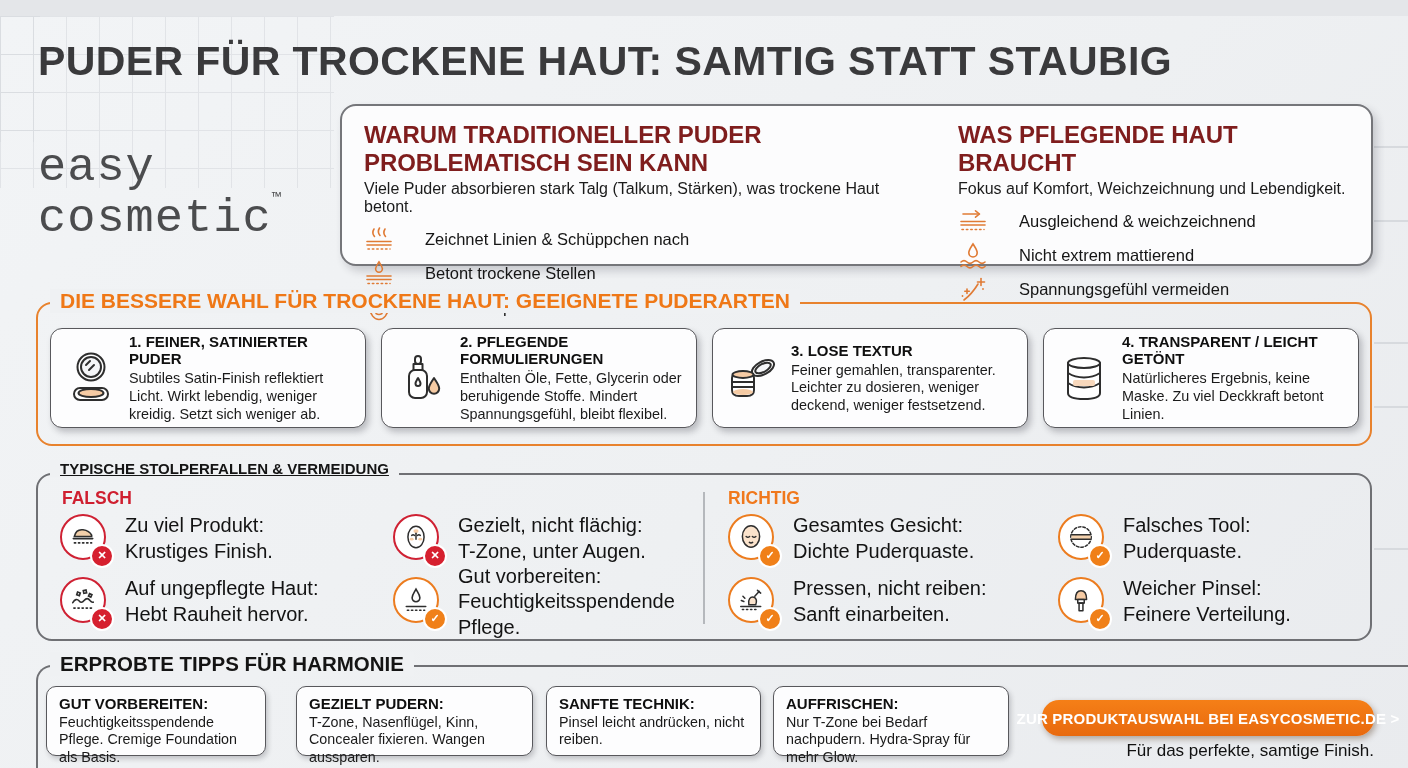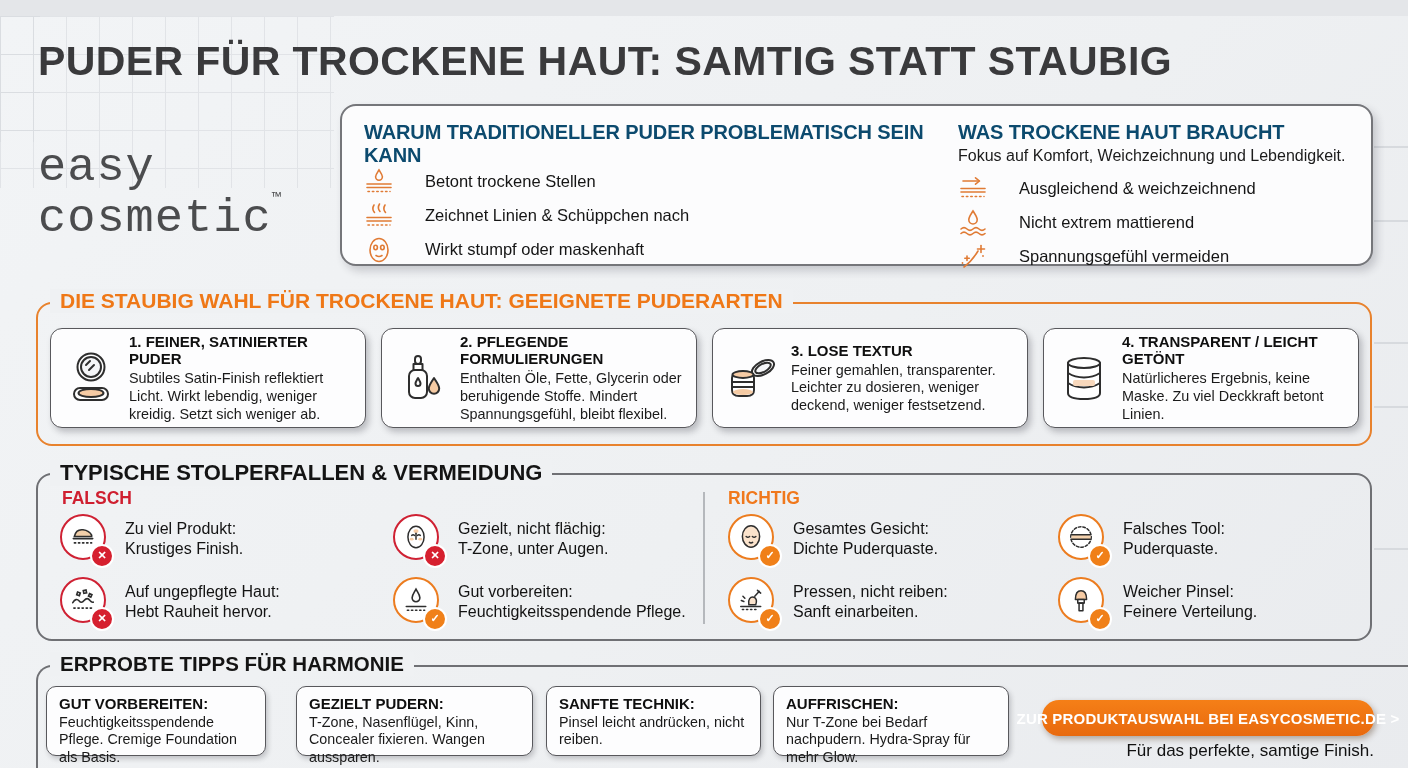--- a/index.html
+++ b/index.html
@@ -19,31 +19,31 @@
   .logo{position:absolute;left:38px;top:128px;font-size:47px;font-weight:300;color:#4b4c4e;
     line-height:1.02;letter-spacing:1px;font-family:Liberation Mono, monospace;}
   .logo sup{font-size:15px;font-weight:400;vertical-align:28px;letter-spacing:0;}
 
   
   .problem-box{position:absolute;left:340px;top:88px;width:1033px;height:162px;background:#fcfcfd;
     border:2px solid #75767a;border-radius:16px;box-shadow:4px 5px 9px rgba(40,40,55,.2);
     box-sizing:border-box;display:flex;padding:15px 22px 12px 22px;gap:26px;}
   .pcol{flex:1;}
   .pcol.left{flex:0 0 568px;}
-  .pcol h2{margin:0;font-size:20px;font-weight:800;color:#0c4a6e;letter-spacing:-.1px;}
+  .pcol h2{margin:0;font-size:24px;font-weight:800;color:#7f1d1d;letter-spacing:-.1px;}
   .pcol .sub{margin:3px 0 9px 0;font-size:16px;color:#1b1b1b;}
   .prow{display:flex;align-items:center;gap:31px;margin-bottom:5px;height:29px;}
   .prow .lbl{font-size:16.5px;color:#151515;}
   .oicon{width:30px;height:28px;flex:0 0 30px;}
 
   
   .sec-head{position:absolute;z-index:3;background:#eff1f3;padding:0 10px;white-space:nowrap;
     font-weight:800;}
   .types-head{left:50px;top:273px;font-size:21px;color:#ef7817;}
-  .pit-head{left:50px;top:444px;font-size:22px;color:#141414;}
+  .pit-head{left:50px;top:444px;font-size:15px;color:#141414;text-decoration:underline;}
   .tips-head{left:50px;top:636px;font-size:20.5px;color:#141414;}
 
   .types-frame{position:absolute;left:36px;top:286px;width:1336px;height:144px;border:2px solid #e8822d;
     border-radius:16px;box-sizing:border-box;}
   .pit-frame{position:absolute;left:36px;top:457px;width:1336px;height:168px;border:2px solid #6f7074;
     border-radius:16px;box-sizing:border-box;}
   .tips-frame{position:absolute;left:36px;top:649px;width:1372px;height:119px;border-top:2px solid #6f7074;
     border-left:2px solid #6f7074;border-top-left-radius:16px;box-sizing:border-box;}
 
   
@@ -67,21 +67,21 @@
   .badge-wrap{position:relative;width:51px;height:51px;flex:0 0 51px;}
   .ring{width:46px;height:46px;border-radius:50%;background:#fff;box-sizing:border-box;
     display:flex;align-items:center;justify-content:center;}
   .ring.red{border:2.5px solid #cf2133;}
   .ring.org{border:2.5px solid #ec7c1f;}
   .badge{position:absolute;right:-3px;bottom:-3px;width:20px;height:20px;border-radius:50%;
     border:2px solid #fff;box-sizing:content-box;display:flex;align-items:center;justify-content:center;
     color:#fff;font-size:11px;font-weight:900;line-height:1;}
   .badge.x{background:#d6202f;}
   .badge.check{background:#f08019;}
-  .pit-txt{font-size:16px;line-height:1.28;color:#131313;}
+  .pit-txt{font-size:20px;line-height:1.28;color:#131313;}
 
   
   .tip-card{position:absolute;top:670px;height:70px;background:#fdfdfe;border:1.5px solid #58585c;
     border-radius:10px;box-sizing:border-box;box-shadow:2px 3px 5px rgba(35,35,45,.22);
     padding:8px 12px;}
   .tip-card .ttl{font-size:15px;font-weight:800;color:#0f0f0f;margin-bottom:2px;}
   .tip-card .txt{font-size:14.3px;line-height:1.22;color:#1a1a1a;}
   .cta{position:absolute;left:1042px;top:684px;width:332px;height:36px;border:none;cursor:pointer;
     border-radius:17px;background:linear-gradient(180deg,#f57f17,#e8690e);color:#fff;font-family:"Liberation Sans",sans-serif;
     font-size:15px;font-weight:800;letter-spacing:.2px;display:flex;align-items:center;justify-content:center;
@@ -105,52 +105,53 @@
 
   <div class="page-title">PUDER FÜR TROCKENE HAUT: SAMTIG STATT STAUBIG</div>
   <div class="logo">
     <div>easy</div>
     <div><span>cosmetic</span><sup>™</sup></div>
   </div>
 
   <section class="problem-box">
     <div class="pcol left">
       <h2>WARUM TRADITIONELLER PUDER PROBLEMATISCH SEIN KANN</h2>
-      <div class="prow">
-        <svg class="oicon" viewBox="0 0 30 28" fill="none" stroke="#e07b35" stroke-width="1.6" stroke-linecap="round">
-          <path d="M15 2 C13.2 4.8 11.6 6.8 11.6 8.8 a3.4 3.4 0 0 0 6.8 0 C18.4 6.8 16.8 4.8 15 2 Z"></path>
-          <path d="M3 16 H27"></path>
-            <path d="M3 19.5 H27"></path>
-            <path d="M4 23.5 H26" stroke-dasharray="1.4 3"></path>
-        </svg>
-        <span class="lbl">Betont trockene Stellen</span>
-      </div>
+      <div class="sub">Viele Puder absorbieren stark Talg (Talkum, Stärken), was trockene Haut betont.</div>
       <div class="prow">
         <svg class="oicon" viewBox="0 0 30 28" fill="none" stroke="#e07b35" stroke-width="1.6" stroke-linecap="round">
           <path d="M10 3 q-2.5 4 .5 7.5"></path>
             <path d="M15.5 2 q-2.5 4 .5 7.5"></path>
             <path d="M21 3 q-2.5 4 .5 7.5"></path>
           <path d="M3 15.5 H27"></path>
             <path d="M3 19 H27"></path>
             <path d="M4 23 H26" stroke-dasharray="1.4 3"></path>
         </svg>
         <span class="lbl">Zeichnet Linien &amp; Schüppchen nach</span>
       </div>
       <div class="prow">
         <svg class="oicon" viewBox="0 0 30 28" fill="none" stroke="#e07b35" stroke-width="1.6" stroke-linecap="round">
+          <path d="M15 2 C13.2 4.8 11.6 6.8 11.6 8.8 a3.4 3.4 0 0 0 6.8 0 C18.4 6.8 16.8 4.8 15 2 Z"></path>
+          <path d="M3 16 H27"></path>
+            <path d="M3 19.5 H27"></path>
+            <path d="M4 23.5 H26" stroke-dasharray="1.4 3"></path>
+        </svg>
+        <span class="lbl">Betont trockene Stellen</span>
+      </div>
+      <div class="prow">
+        <svg class="oicon" viewBox="0 0 30 28" fill="none" stroke="#e07b35" stroke-width="1.6" stroke-linecap="round">
           <ellipse cx="15" cy="14" rx="9" ry="11.5"></ellipse>
           <ellipse cx="11.6" cy="11.5" rx="1.8" ry="2.2"></ellipse>
             <ellipse cx="18.4" cy="11.5" rx="1.8" ry="2.2"></ellipse>
           <path d="M12 19.5 q3 2 6 0"></path>
         </svg>
         <span class="lbl">Wirkt stumpf oder maskenhaft</span>
       </div>
     </div>
     <div class="pcol">
-      <h2>WAS TROCKENE HAUT BRAUCHT</h2>
+      <h2>WAS PFLEGENDE HAUT BRAUCHT</h2>
       <div class="sub">Fokus auf Komfort, Weichzeichnung und Lebendigkeit.</div>
       <div class="prow">
         <svg class="oicon" viewBox="0 0 30 28" fill="none" stroke="#e07b35" stroke-width="1.6" stroke-linecap="round" stroke-linejoin="round">
           <path d="M5 6 H21"></path>
             <path d="M17.5 2.8 L21.5 6 L17.5 9.2"></path>
           <path d="M3 13.5 H27"></path>
             <path d="M3 17 H27"></path>
             <path d="M4 21.5 H26" stroke-dasharray="1.4 3"></path>
         </svg>
         <span class="lbl">Ausgleichend &amp; weichzeichnend</span>
@@ -171,21 +172,21 @@
           <path d="M9 13 v4.5"></path>
             <path d="M6.8 15.2 h4.5"></path>
           <circle cx="4.5" cy="20" r="0.9" fill="#e07b35" stroke="none"></circle>
             <circle cx="25" cy="13" r="0.9" fill="#e07b35" stroke="none"></circle>
         </svg>
         <span class="lbl">Spannungsgefühl vermeiden</span>
       </div>
     </div>
   </section>
 
-  <div class="sec-head types-head">DIE STAUBIG WAHL FÜR TROCKENE HAUT: GEEIGNETE PUDERARTEN</div>
+  <div class="sec-head types-head">DIE BESSERE WAHL FÜR TROCKENE HAUT: GEEIGNETE PUDERARTEN</div>
   <div class="types-frame"></div>
 
   <div class="tcard" style="left:50px">
     <div class="ticon">
       <svg width="48" height="54" viewBox="0 0 48 54" fill="none" stroke="#2e2e2e" stroke-width="2" stroke-linecap="round">
         <circle cx="24" cy="16" r="13.5" fill="#fff"></circle>
           <circle cx="24" cy="16" r="10" fill="#f5f6f8"></circle>
         <path d="M19 14 l4 -4"></path>
           <path d="M22 19 l5 -5"></path>
         <rect x="7" y="37" width="34" height="12" rx="6" fill="#fff"></rect>

